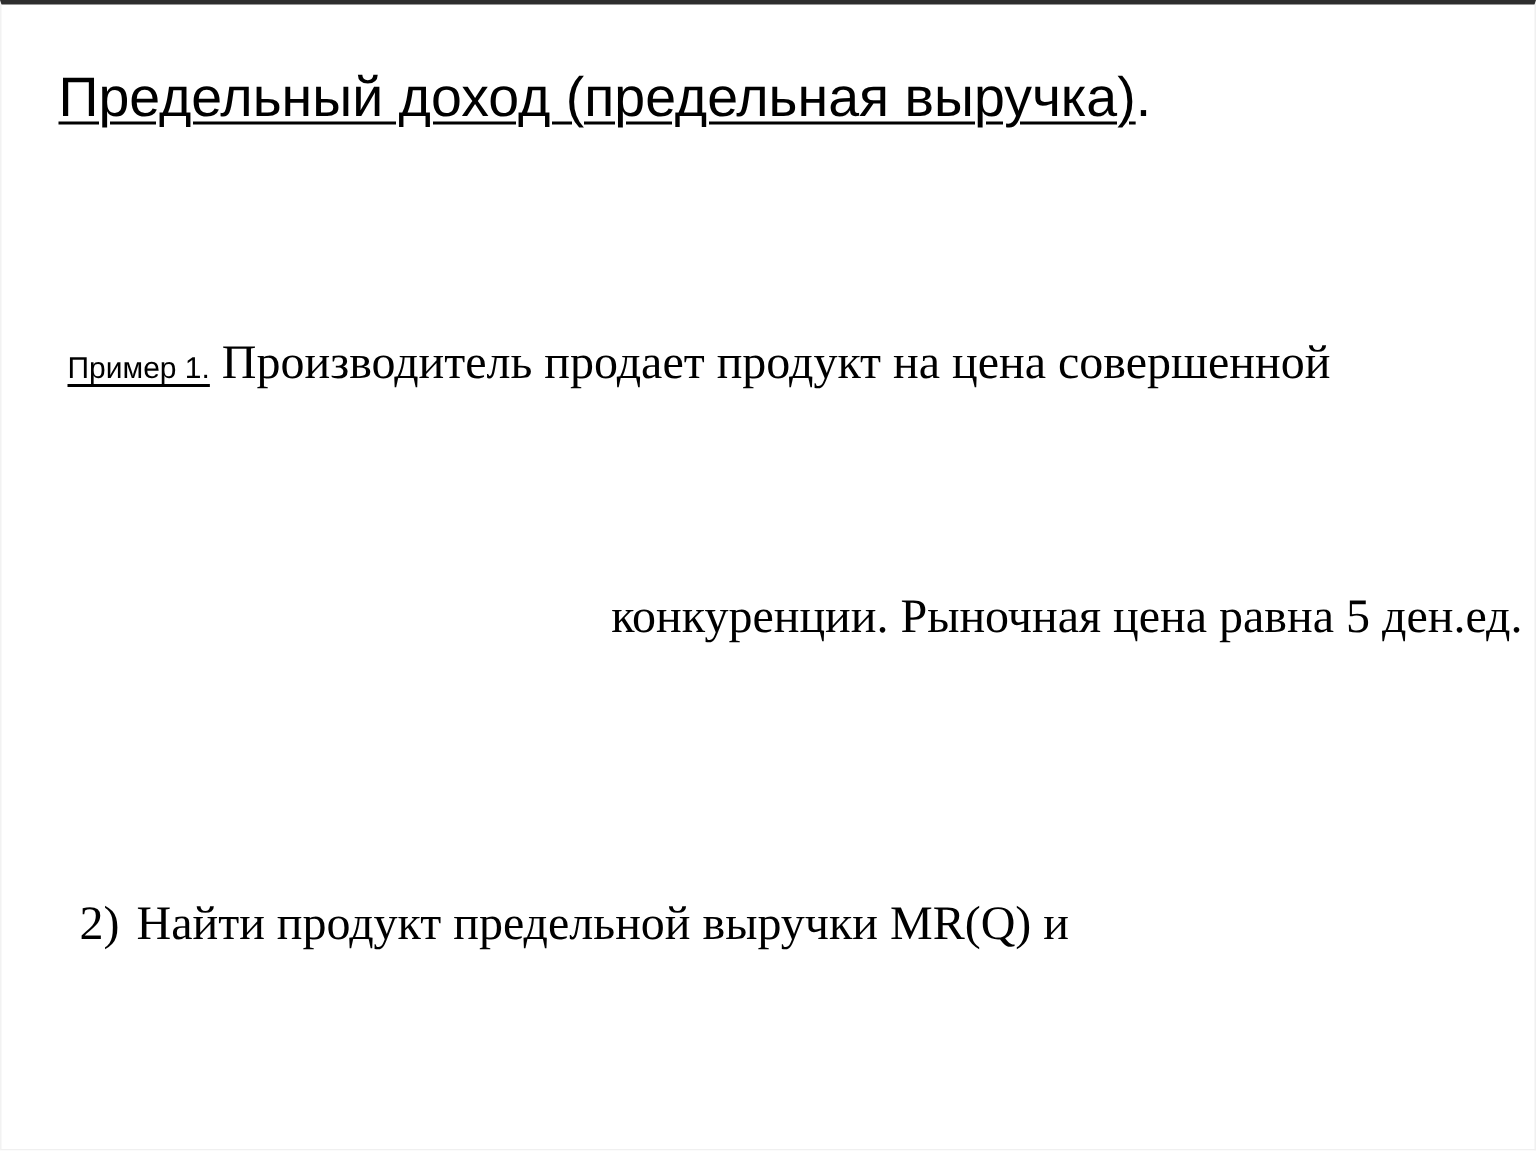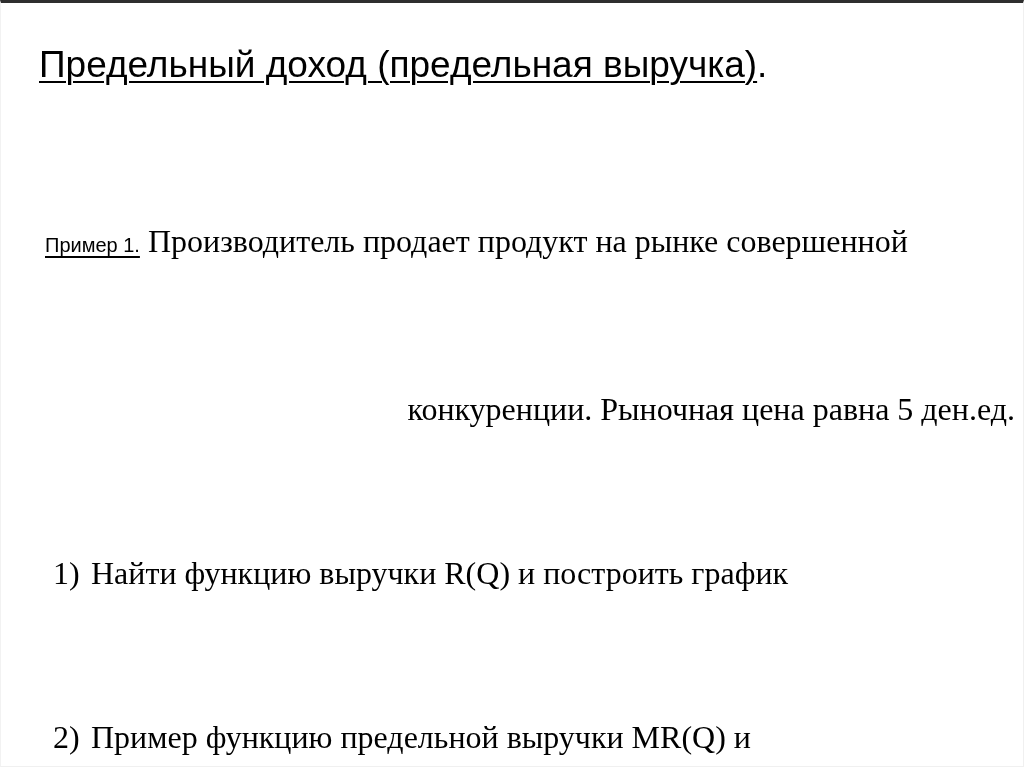--- a/index.html
+++ b/index.html
@@ -67,25 +67,24 @@
 </style>
 </head>
 <body>
 
 <div class="slide">
 
   <div class="title"><span class="underlined">Предельный доход (предельная выручка)</span><span>.</span></div>
 
   <div class="body-block">
 
-    <div class="para-line1"><span class="example-label">Пример 1.</span><span> Производитель продает продукт на рынке совершенной</span></div>
+    <div class="para-line1"><span class="example-label">Пример 1.</span><span> Производитель продает продукт на цена совершенной</span></div>
 
     <div class="line2">конкуренции. Рыночная цена равна 5 ден.ед.</div>
 
-    <div class="list-row"><span class="list-num">1)</span><span>Найти функцию выручки R(Q) и построить график</span></div>
 
-    <div class="list-row"><span class="list-num">2)</span><span>Пример функцию предельной выручки MR(Q) и</span></div>
+    <div class="list-row"><span class="list-num">2)</span><span>Найти продукт предельной выручки MR(Q) и</span></div>
 
     
 
   </div>
 
 </div>
 
 </body></html>

